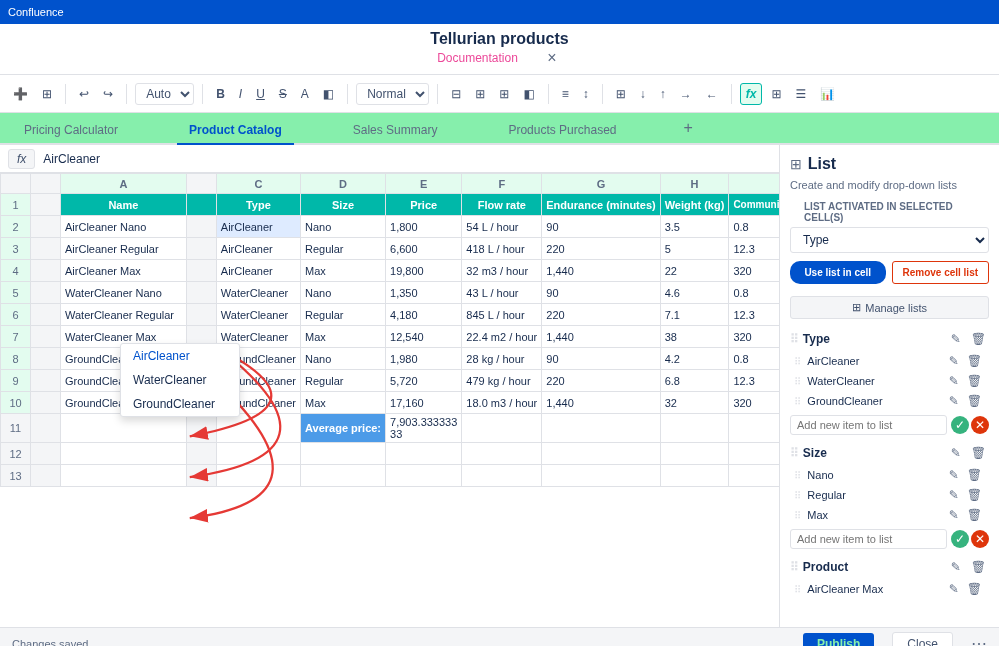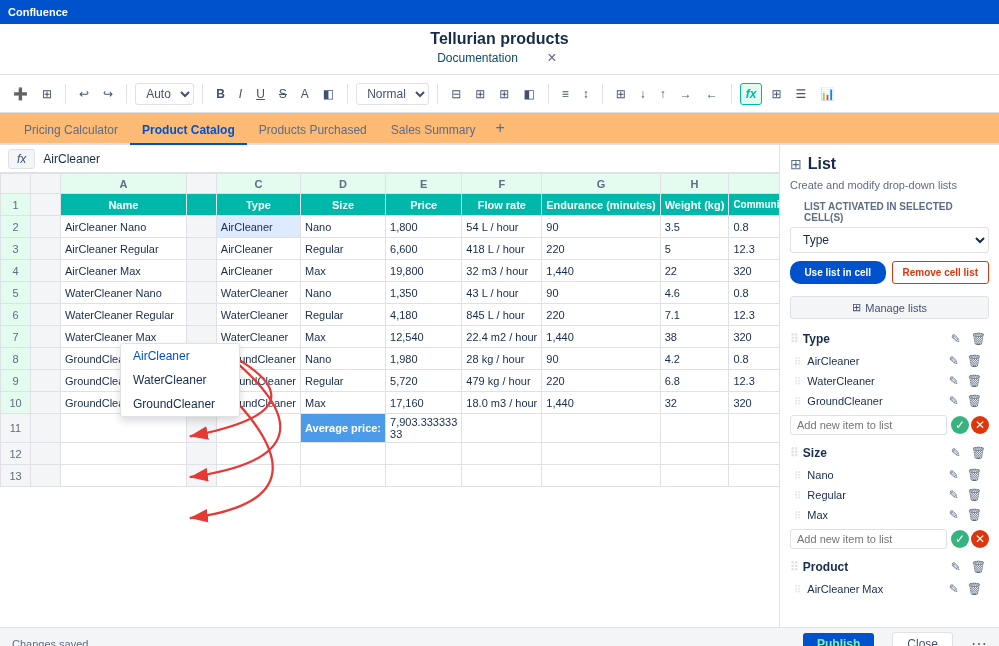--- a/index.html
+++ b/index.html
@@ -1,35 +1,35 @@
 <!DOCTYPE html>
 <html><head>
   <meta charset="utf-8">
   <style>
     * { box-sizing: border-box; margin: 0; padding: 0; }
     body { font-family: -apple-system, BlinkMacSystemFont, 'Segoe UI', sans-serif; font-size: 12px; background: #f4f5f7; width: 999px; height: 646px; overflow: hidden; }
 
     
     #topbar { background: #0052cc; height: 24px; display: flex; align-items: center; padding: 0 8px; color: white; font-size: 11px; }
-    #topbar .logo { font-weight: bold; margin-right: 12px; }
+    #topbar .logo { font-weight: normal; margin-right: 12px; }
 
     
     #window-header { background: #fff; border-bottom: 1px solid #dfe1e6; padding: 6px 12px; display: flex; justify-content: space-between; align-items: center; flex-direction: column; }
     #window-title { font-size: 16px; font-weight: 600; color: #172b4d; }
-    #doc-link { font-size: 12px; color: #0c4a6e; cursor: pointer; margin-right: 16px; }
+    #doc-link { font-size: 12px; color: #ec4899; cursor: pointer; margin-right: 16px; }
     #close-btn { width: 20px; height: 20px; display: flex; align-items: center; justify-content: center; cursor: pointer; color: #5e6c84; font-size: 16px; border: none; background: none; }
 
     
     #toolbar { background: #fff; border-bottom: 1px solid #dfe1e6; padding: 4px 8px; display: flex; align-items: center; gap: 4px; height: 38px; }
     .tb-btn { border: none; background: none; cursor: pointer; padding: 3px 5px; border-radius: 3px; color: #42526e; font-size: 12px; display: flex; align-items: center; }
     .tb-sep { width: 1px; height: 20px; background: #dfe1e6; margin: 0 4px; }
     .tb-select { border: 1px solid #dfe1e6; border-radius: 3px; padding: 2px 6px; font-size: 12px; color: #42526e; background: #fff; cursor: pointer; }
 
     
-    #tabs { background: #fdba74; border-bottom: 2px solid #dfe1e6; padding: 0 12px; display: flex; align-items: flex-end; height: 32px; }
+    #tabs { background: #86efac; border-bottom: 2px solid #dfe1e6; padding: 0 12px; display: flex; align-items: flex-end; height: 32px; gap: 47px; }
     .tab { padding: 6px 12px; cursor: pointer; font-size: 12px; color: #5e6c84; border-bottom: 2px solid transparent; margin-bottom: -2px; white-space: nowrap; }
     .tab.active { color: #0052cc; border-bottom: 2px solid #0052cc; font-weight: 600; }
     .tab-add { padding: 6px 8px; cursor: pointer; color: #5e6c84; font-size: 16px; }
 
     
     #main { display: flex; height: calc(646px - 24px - 38px - 38px - 32px - 32px); }
 
     
     #spreadsheet { flex: 1; overflow: hidden; position: relative; background: #fff; }
     
@@ -162,22 +162,22 @@
   <div class="tb-sep"></div>
   <button class="tb-btn" style="background:#e3fcef;border:1px solid #00b8a9;font-style:italic;font-weight:700;color:#00b8a9;">fx</button>
   <button class="tb-btn">⊞</button>
   <button class="tb-btn">☰</button>
   <button class="tb-btn">📊</button>
 </div>
 
 <div id="tabs">
   <div class="tab">Pricing Calculator</div>
   <div class="tab active">Product Catalog</div>
+  <div class="tab">Sales Summary</div>
   <div class="tab">Products Purchased</div>
-  <div class="tab">Sales Summary</div>
   <div class="tab-add">+</div>
 </div>
 
 <div id="main">
 
   <div id="spreadsheet">
 
     <div id="formula-bar">
       <button id="fx-btn">fx</button>
       <input id="formula-input" type="text" style="flex: 1 1 0%; border: none; outline: none; font-size: 12px; color: rgb(23, 43, 77);" value="AirCleaner">

